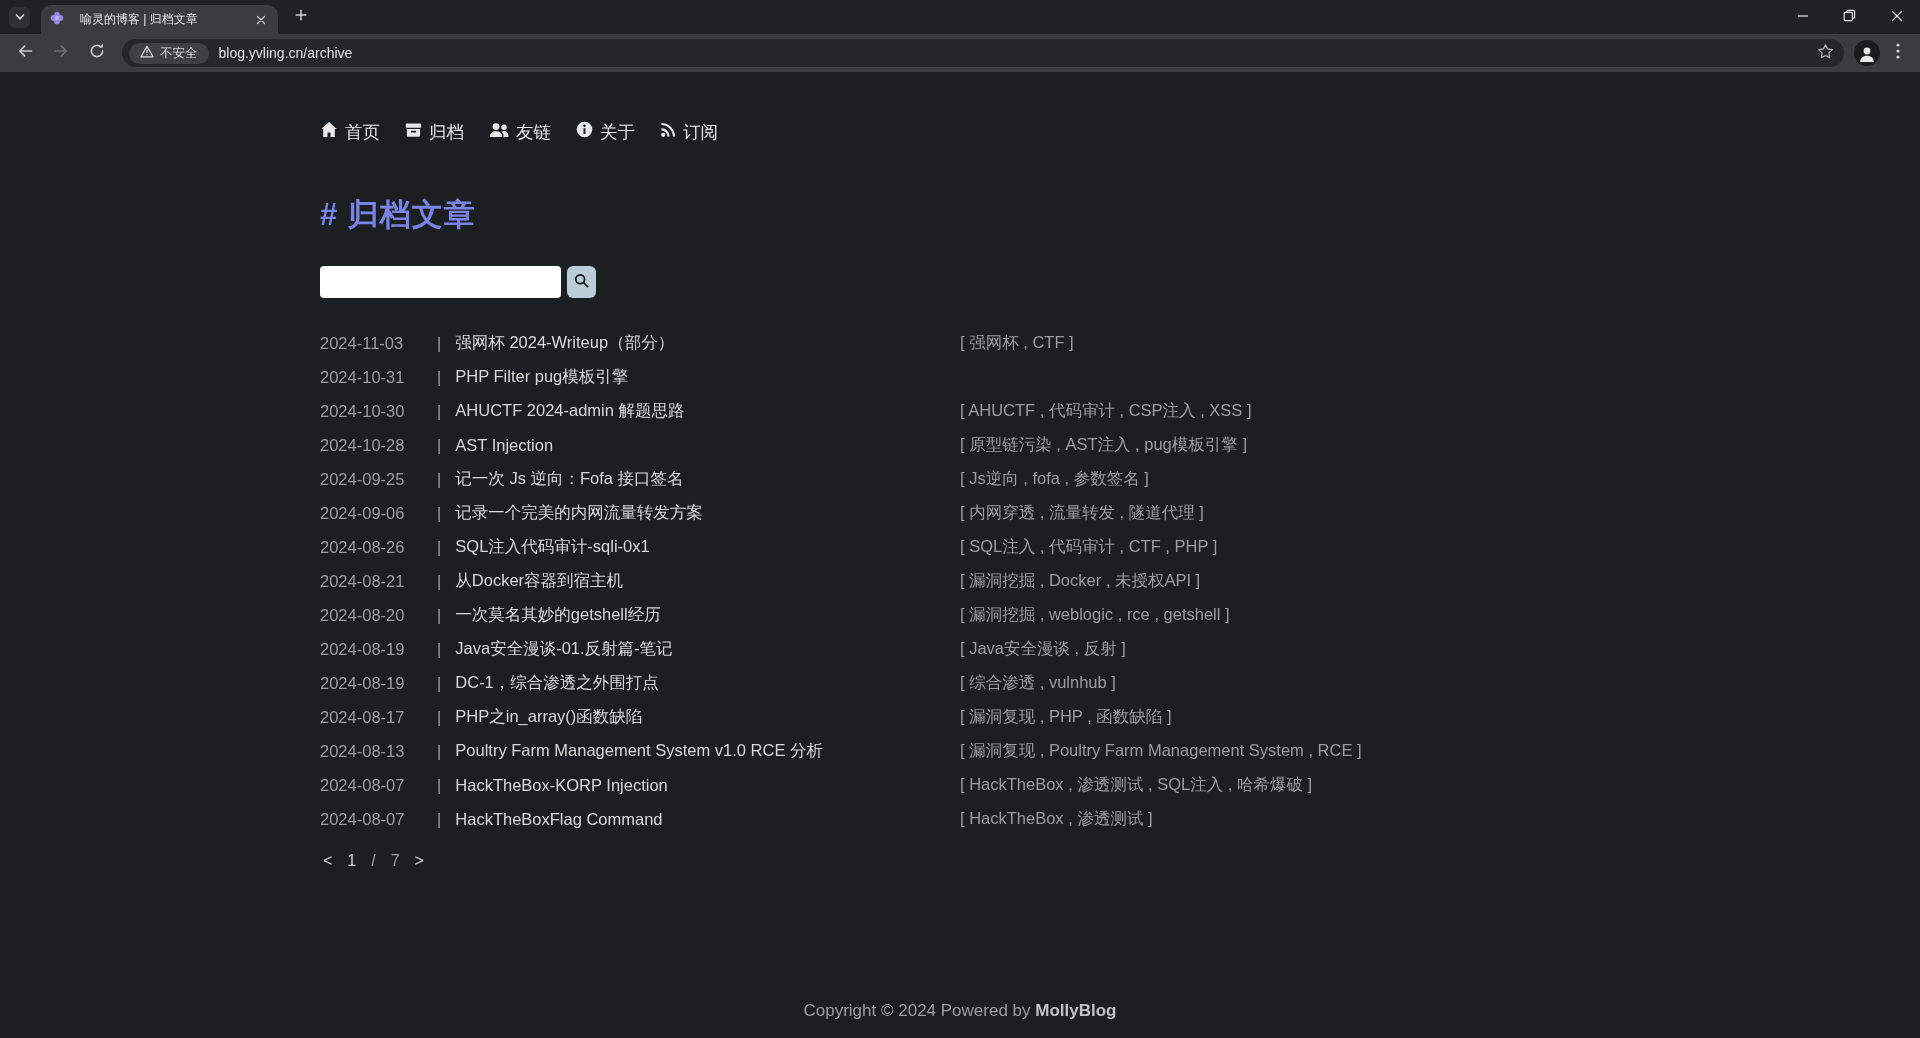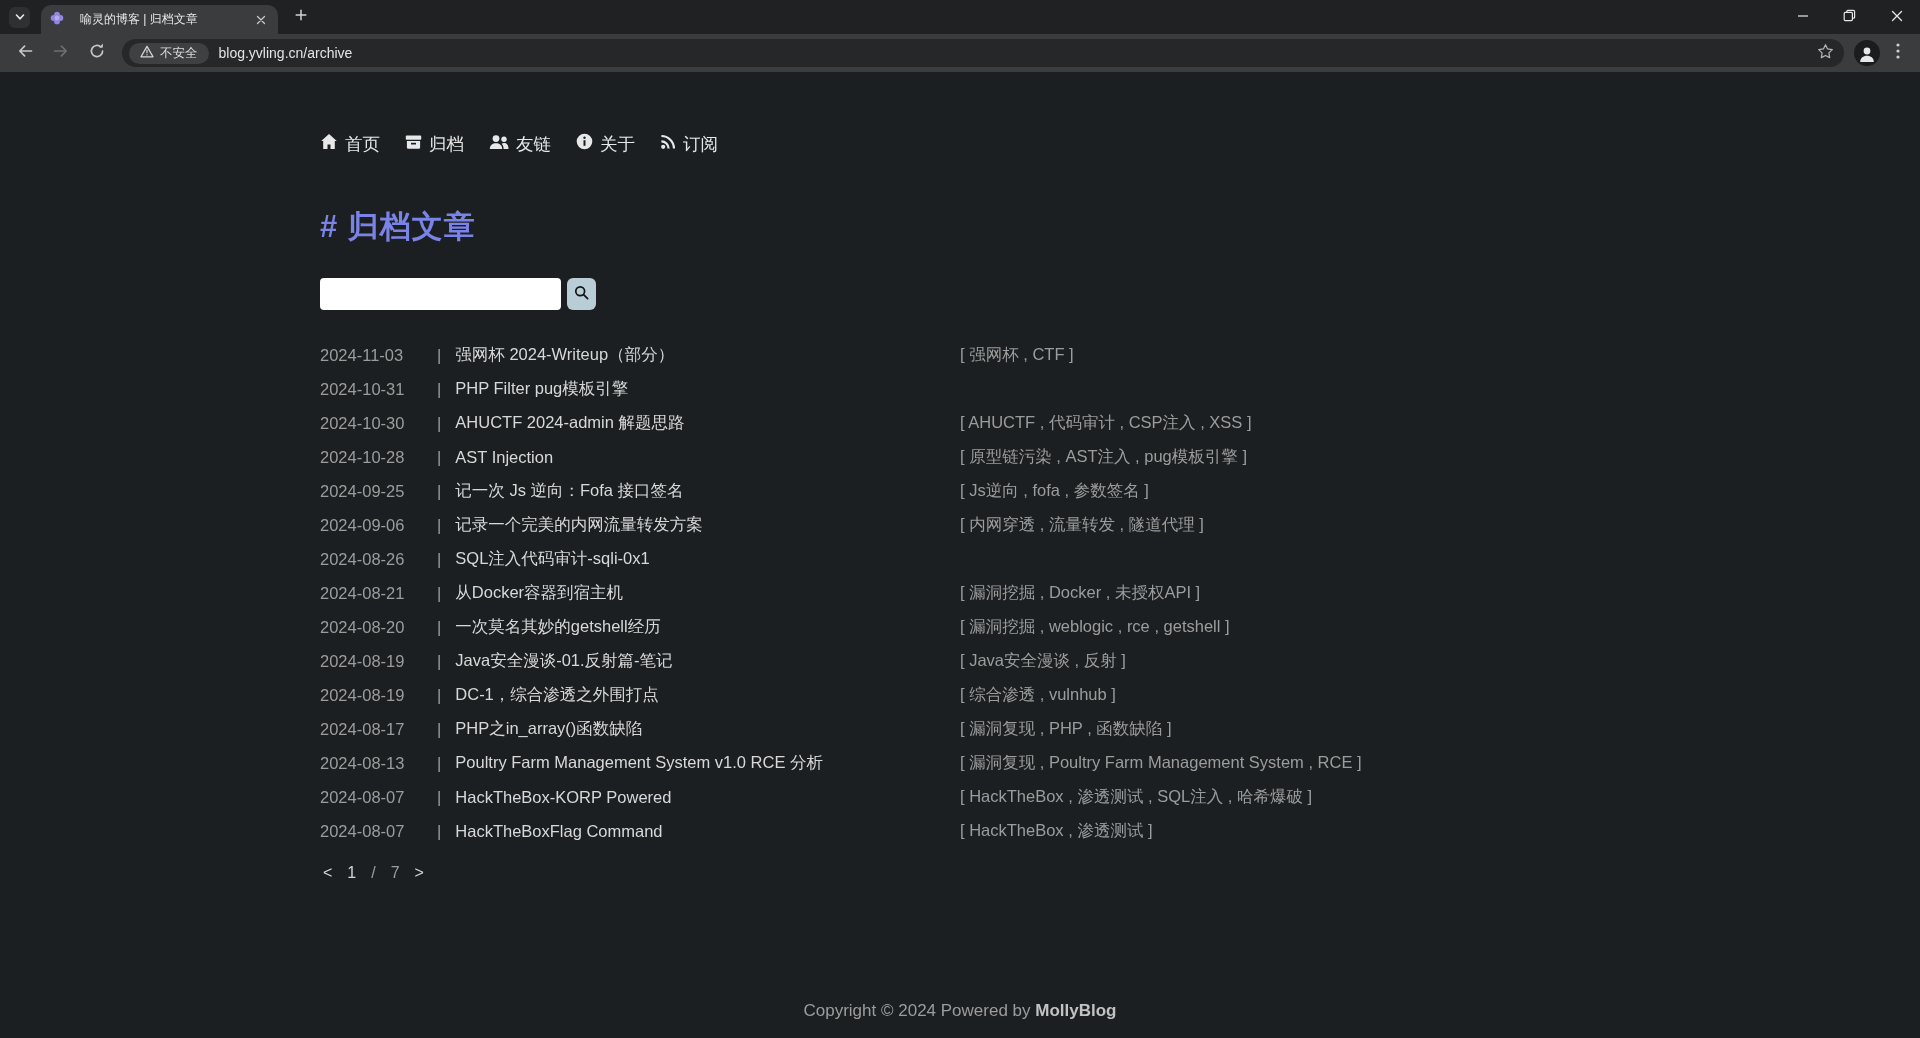--- a/index.html
+++ b/index.html
@@ -25,21 +25,21 @@
   .sec-badge { height:21px; background:#3e4042; border-radius:11px; display:flex; align-items:center;
     gap:6px; padding:0 11px; color:#dcdcdc; font-size:12.5px; cursor:pointer; flex:0 0 auto; }
   .url-text { color:#e3e3e3; font-size:14px; flex:1; white-space:nowrap; overflow:hidden; }
   .star-btn { width:26px; height:26px; display:flex; align-items:center; justify-content:center; cursor:pointer; flex:0 0 auto; }
   .avatar { width:26px; height:26px; border-radius:50%; background:#1b1c1d; overflow:hidden;
     display:flex; align-items:flex-end; justify-content:center; cursor:pointer; flex:0 0 auto; }
   .kebab { width:24px; height:26px; display:flex; align-items:center; justify-content:center; cursor:pointer; flex:0 0 auto; }
 
   
   .content { height:966px; display:flex; flex-direction:column; background:#1c1f21; }
-  .container { width:1280px; margin:12px auto; }
+  .container { width:1280px; margin:0 auto; }
   .mainnav { margin-top:48px; display:flex; align-items:center; gap:25px; }
   .mainnav a { display:flex; align-items:center; gap:7px; color:#e8e8e8; font-size:17.5px; text-decoration:none; cursor:pointer; }
 
   h1.page-title { margin-top:50px; color:#7a83e6; font-size:31px; font-weight:bold; letter-spacing:1px; }
 
   .searchrow { margin-top:30px; display:flex; align-items:stretch; gap:6px; }
   .search-input { width:241px; height:32px; background:#ffffff; border:none; border-radius:4px;
     padding:0 8px; font-size:15px; color:#111; outline:none; }
   .search-btn { width:29px; height:32px; background:#b9cdd6; border:none; border-radius:6px;
     display:flex; align-items:center; justify-content:center; cursor:pointer; }
@@ -323,20 +323,21 @@
   </div>
 
   <div class="arow">
     <div class="arow-left">
       <a class="a-link">
         <span class="a-date">2024-08-26</span>
         <span class="a-sep">|</span>
         <span class="a-title">SQL注入代码审计-sqli-0x1</span>
       </a>
     </div>
+    <div class="a-tags">[ SQL注入 , 代码审计 , CTF , PHP ]</div>
   </div>
 
   <div class="arow">
     <div class="arow-left">
       <a class="a-link">
         <span class="a-date">2024-08-21</span>
         <span class="a-sep">|</span>
         <span class="a-title">从Docker容器到宿主机</span>
       </a>
     </div>
@@ -396,21 +397,21 @@
       </a>
     </div>
     <div class="a-tags">[ 漏洞复现 , Poultry Farm Management System , RCE ]</div>
   </div>
 
   <div class="arow">
     <div class="arow-left">
       <a class="a-link">
         <span class="a-date">2024-08-07</span>
         <span class="a-sep">|</span>
-        <span class="a-title">HackTheBox-KORP Powered</span>
+        <span class="a-title">HackTheBox-KORP Injection</span>
       </a>
     </div>
     <div class="a-tags">[ HackTheBox , 渗透测试 , SQL注入 , 哈希爆破 ]</div>
   </div>
 
   <div class="arow">
     <div class="arow-left">
       <a class="a-link">
         <span class="a-date">2024-08-07</span>
         <span class="a-sep">|</span>

